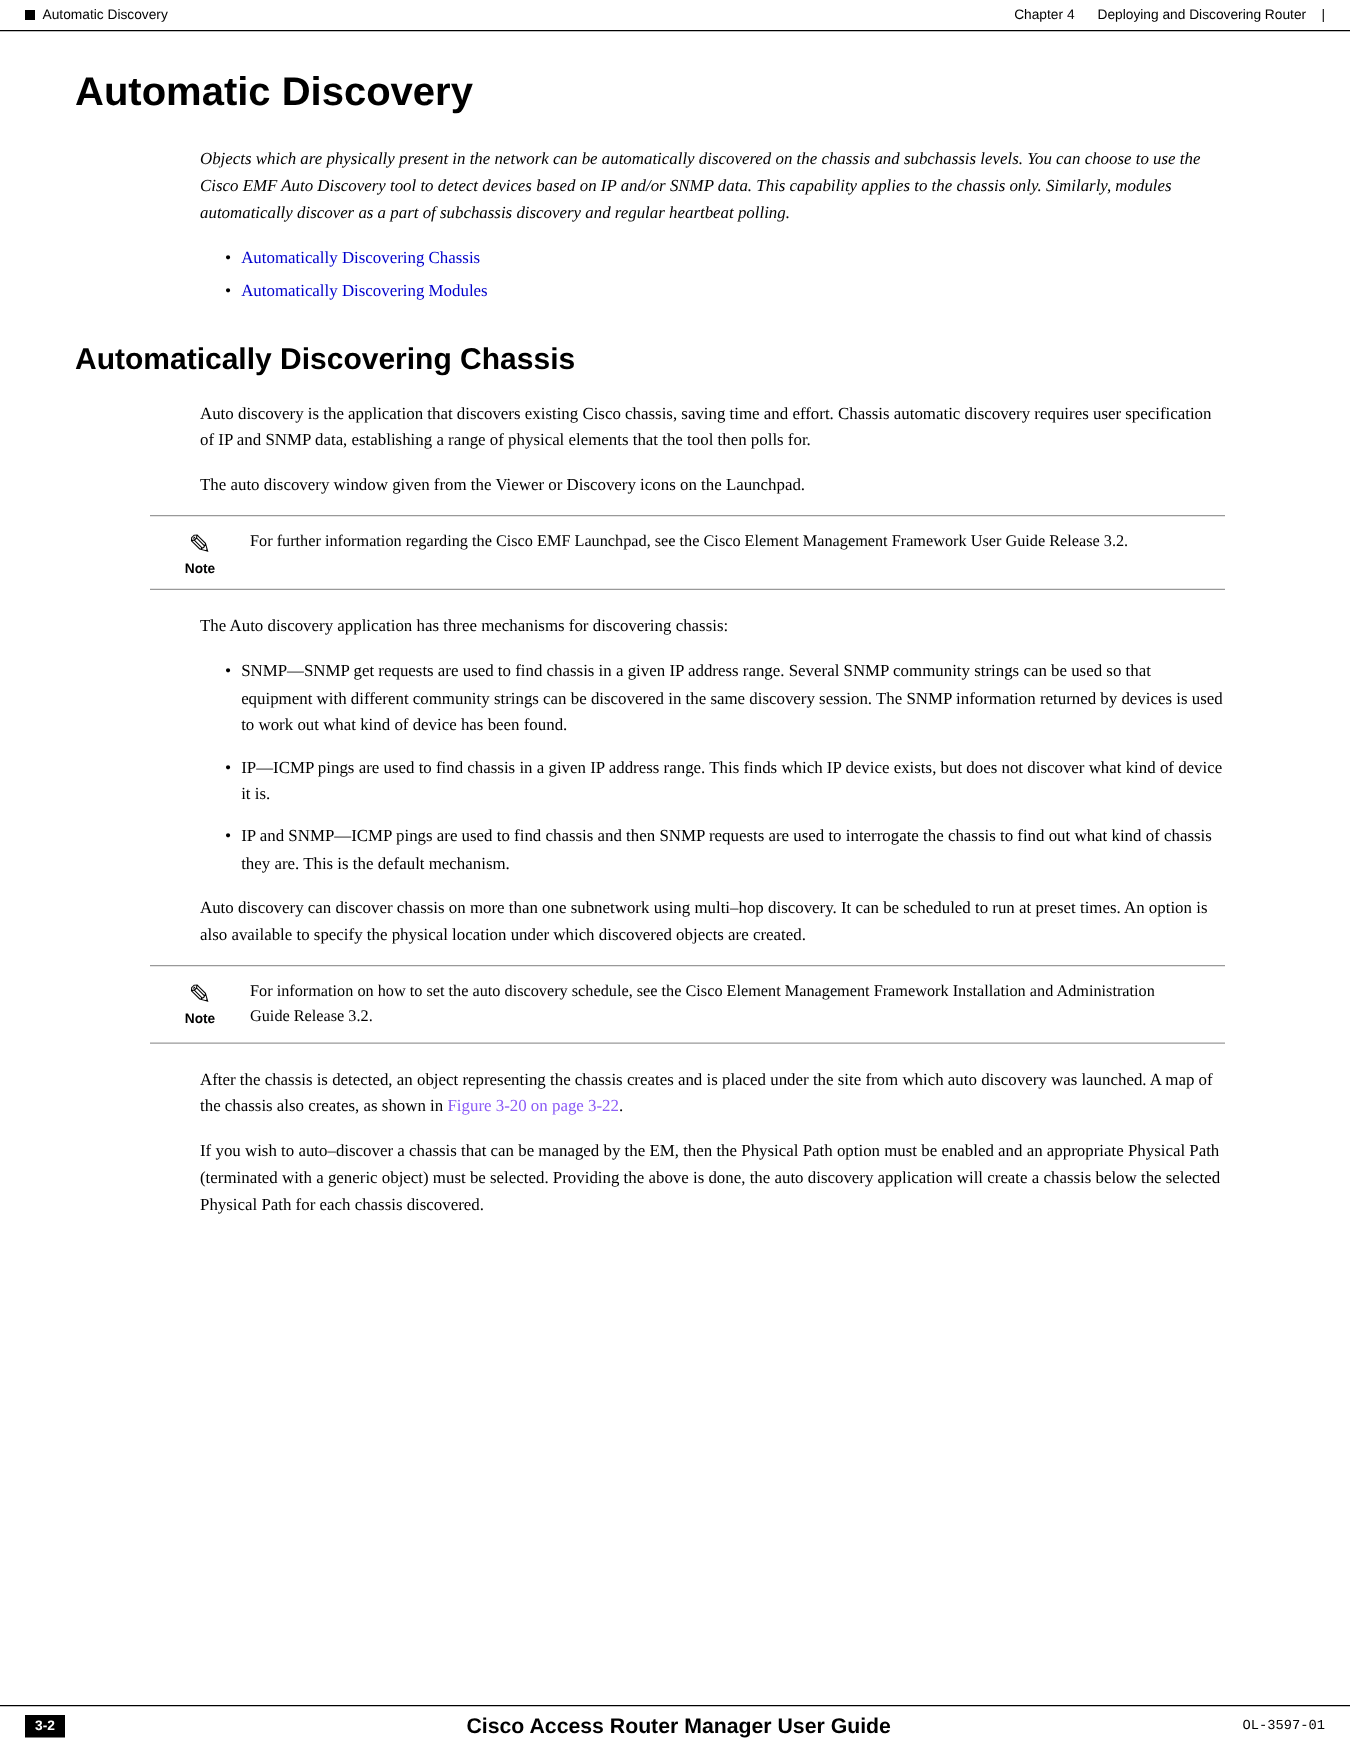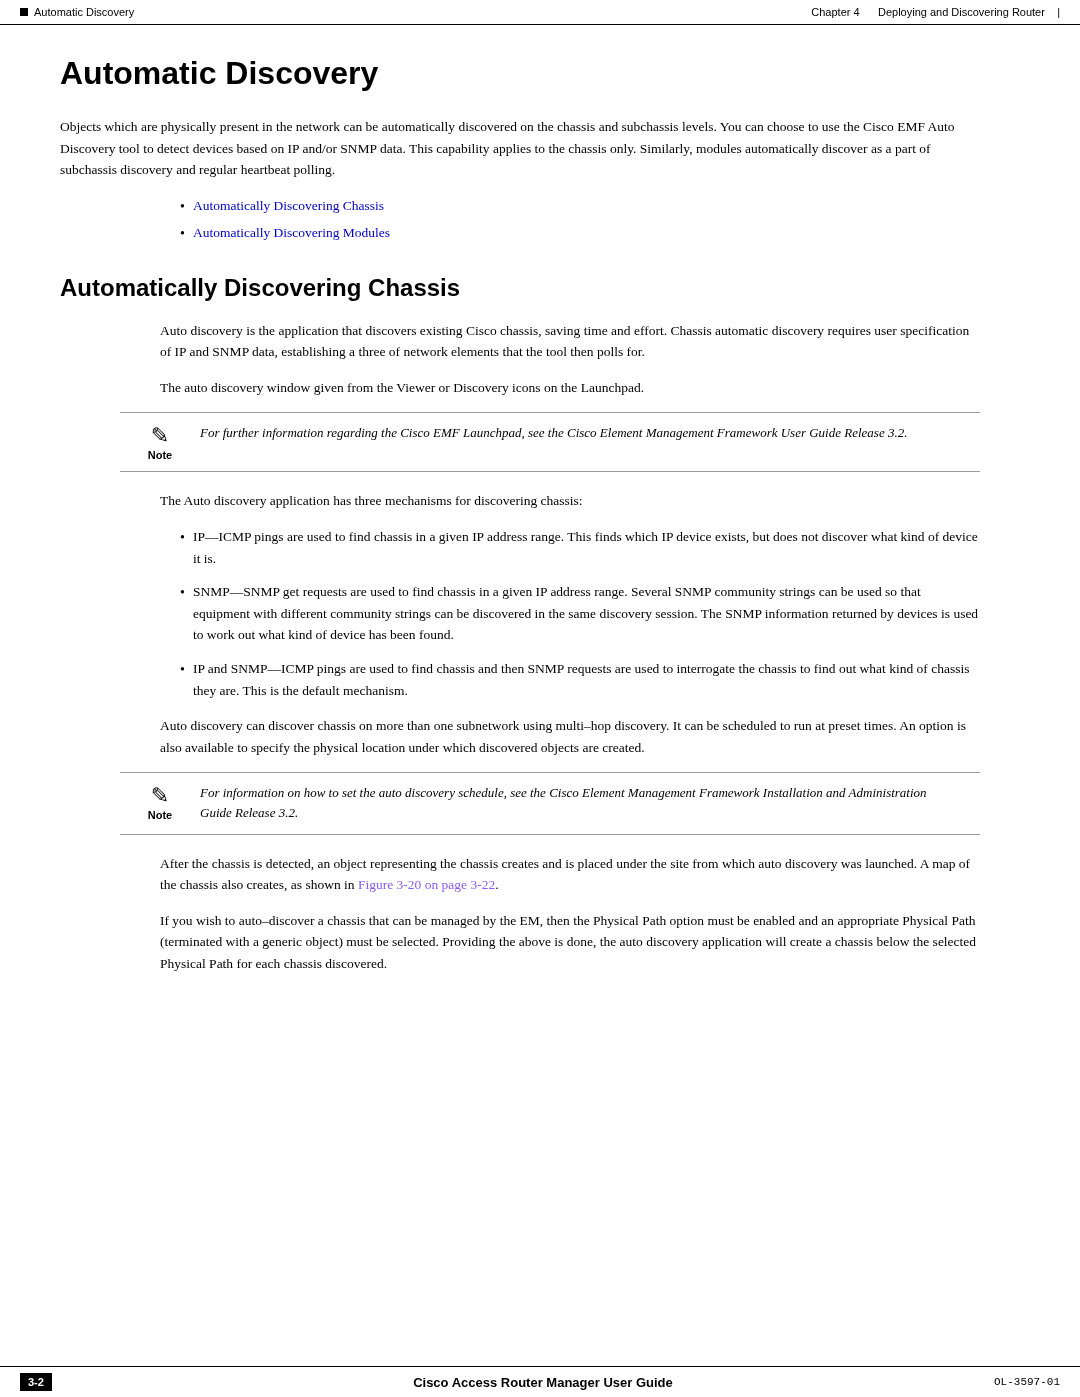--- a/index.html
+++ b/index.html
@@ -49,22 +49,24 @@
       font-size: 32px;
       font-weight: bold;
       margin-bottom: 24px;
       color: #000;
     }
 
     
     .body-text {
       font-size: 13.5px;
       line-height: 1.6;
-      margin-right: 40px;
-      margin-bottom: 14px;
+      margin-left: 100px;
+      margin-right: 40px;
+      margin-bottom: 14px;
+      font-style: italic;
     }
 
     .body-text-full {
       font-size: 13.5px;
       line-height: 1.6;
       margin-left: 100px;
       margin-right: 40px;
       margin-bottom: 14px;
     }
 
@@ -130,21 +132,20 @@
       line-height: 1;
       margin-bottom: 2px;
     }
     .note-label {
       font-family: Arial, sans-serif;
       font-size: 11px;
       font-weight: bold;
     }
     .note-text {
       font-size: 13px;
-      font-style: italic;
       line-height: 1.55;
       flex: 1;
       padding-right: 40px;
     }
 
     
     .sub-bullet-list {
       margin-left: 120px;
       margin-right: 40px;
       margin-bottom: 14px;
@@ -180,21 +181,21 @@
     .footer-page-num {
       background: #000;
       color: #fff;
       font-family: Arial, sans-serif;
       font-size: 11px;
       font-weight: bold;
       padding: 3px 8px;
     }
     .footer-center {
       font-family: Arial, sans-serif;
-      font-size: 13px;
+      font-size: 17px;
       font-weight: bold;
       padding-left: 40px;
     }
     .footer-right {
       font-family: Liberation Mono, monospace;
       font-size: 11px;
     }
 
     .inline-link {
       color: #8b5cf6;
@@ -229,39 +230,39 @@
     <li>
       <a href="#" class="link">Automatically Discovering Chassis</a>
     </li>
     <li>
       <a href="#" class="link">Automatically Discovering Modules</a>
     </li>
   </ul>
 
   <h2 class="section-heading">Automatically Discovering Chassis</h2>
 
-  <p class="body-text-full">Auto discovery is the application that discovers existing Cisco chassis, saving time and effort. Chassis automatic discovery requires user specification of IP and SNMP data, establishing a three of network elements that the tool then polls for.</p>
+  <p class="body-text-full">Auto discovery is the application that discovers existing Cisco chassis, saving time and effort. Chassis automatic discovery requires user specification of IP and SNMP data, establishing a range of physical elements that the tool then polls for.</p>
   <p class="body-text-full">The auto discovery window given from the Viewer or Discovery icons on the Launchpad.</p>
 
   <div class="note-container">
     <div class="note-icon-col">
       <div class="note-pencil">✎</div>
       <div class="note-label">Note</div>
     </div>
     <div class="note-text">For further information regarding the Cisco EMF Launchpad, see the Cisco Element Management Framework User Guide Release 3.2.</div>
   </div>
 
   <p class="body-text-full">The Auto discovery application has three mechanisms for discovering chassis:</p>
 
   <ul class="sub-bullet-list">
     <li>
+      <span>SNMP—SNMP get requests are used to find chassis in a given IP address range. Several SNMP community strings can be used so that equipment with different community strings can be discovered in the same discovery session. The SNMP information returned by devices is used to work out what kind of device has been found.</span>
+    </li>
+    <li>
       <span>IP—ICMP pings are used to find chassis in a given IP address range. This finds which IP device exists, but does not discover what kind of device it is.</span>
-    </li>
-    <li>
-      <span>SNMP—SNMP get requests are used to find chassis in a given IP address range. Several SNMP community strings can be used so that equipment with different community strings can be discovered in the same discovery session. The SNMP information returned by devices is used to work out what kind of device has been found.</span>
     </li>
     <li>
       <span>IP and SNMP—ICMP pings are used to find chassis and then SNMP requests are used to interrogate the chassis to find out what kind of chassis they are. This is the default mechanism.</span>
     </li>
   </ul>
 
   <p class="body-text-full">Auto discovery can discover chassis on more than one subnetwork using multi–hop discovery. It can be scheduled to run at preset times. An option is also available to specify the physical location under which discovered objects are created.</p>
 
   <div class="note-container">
     <div class="note-icon-col">

